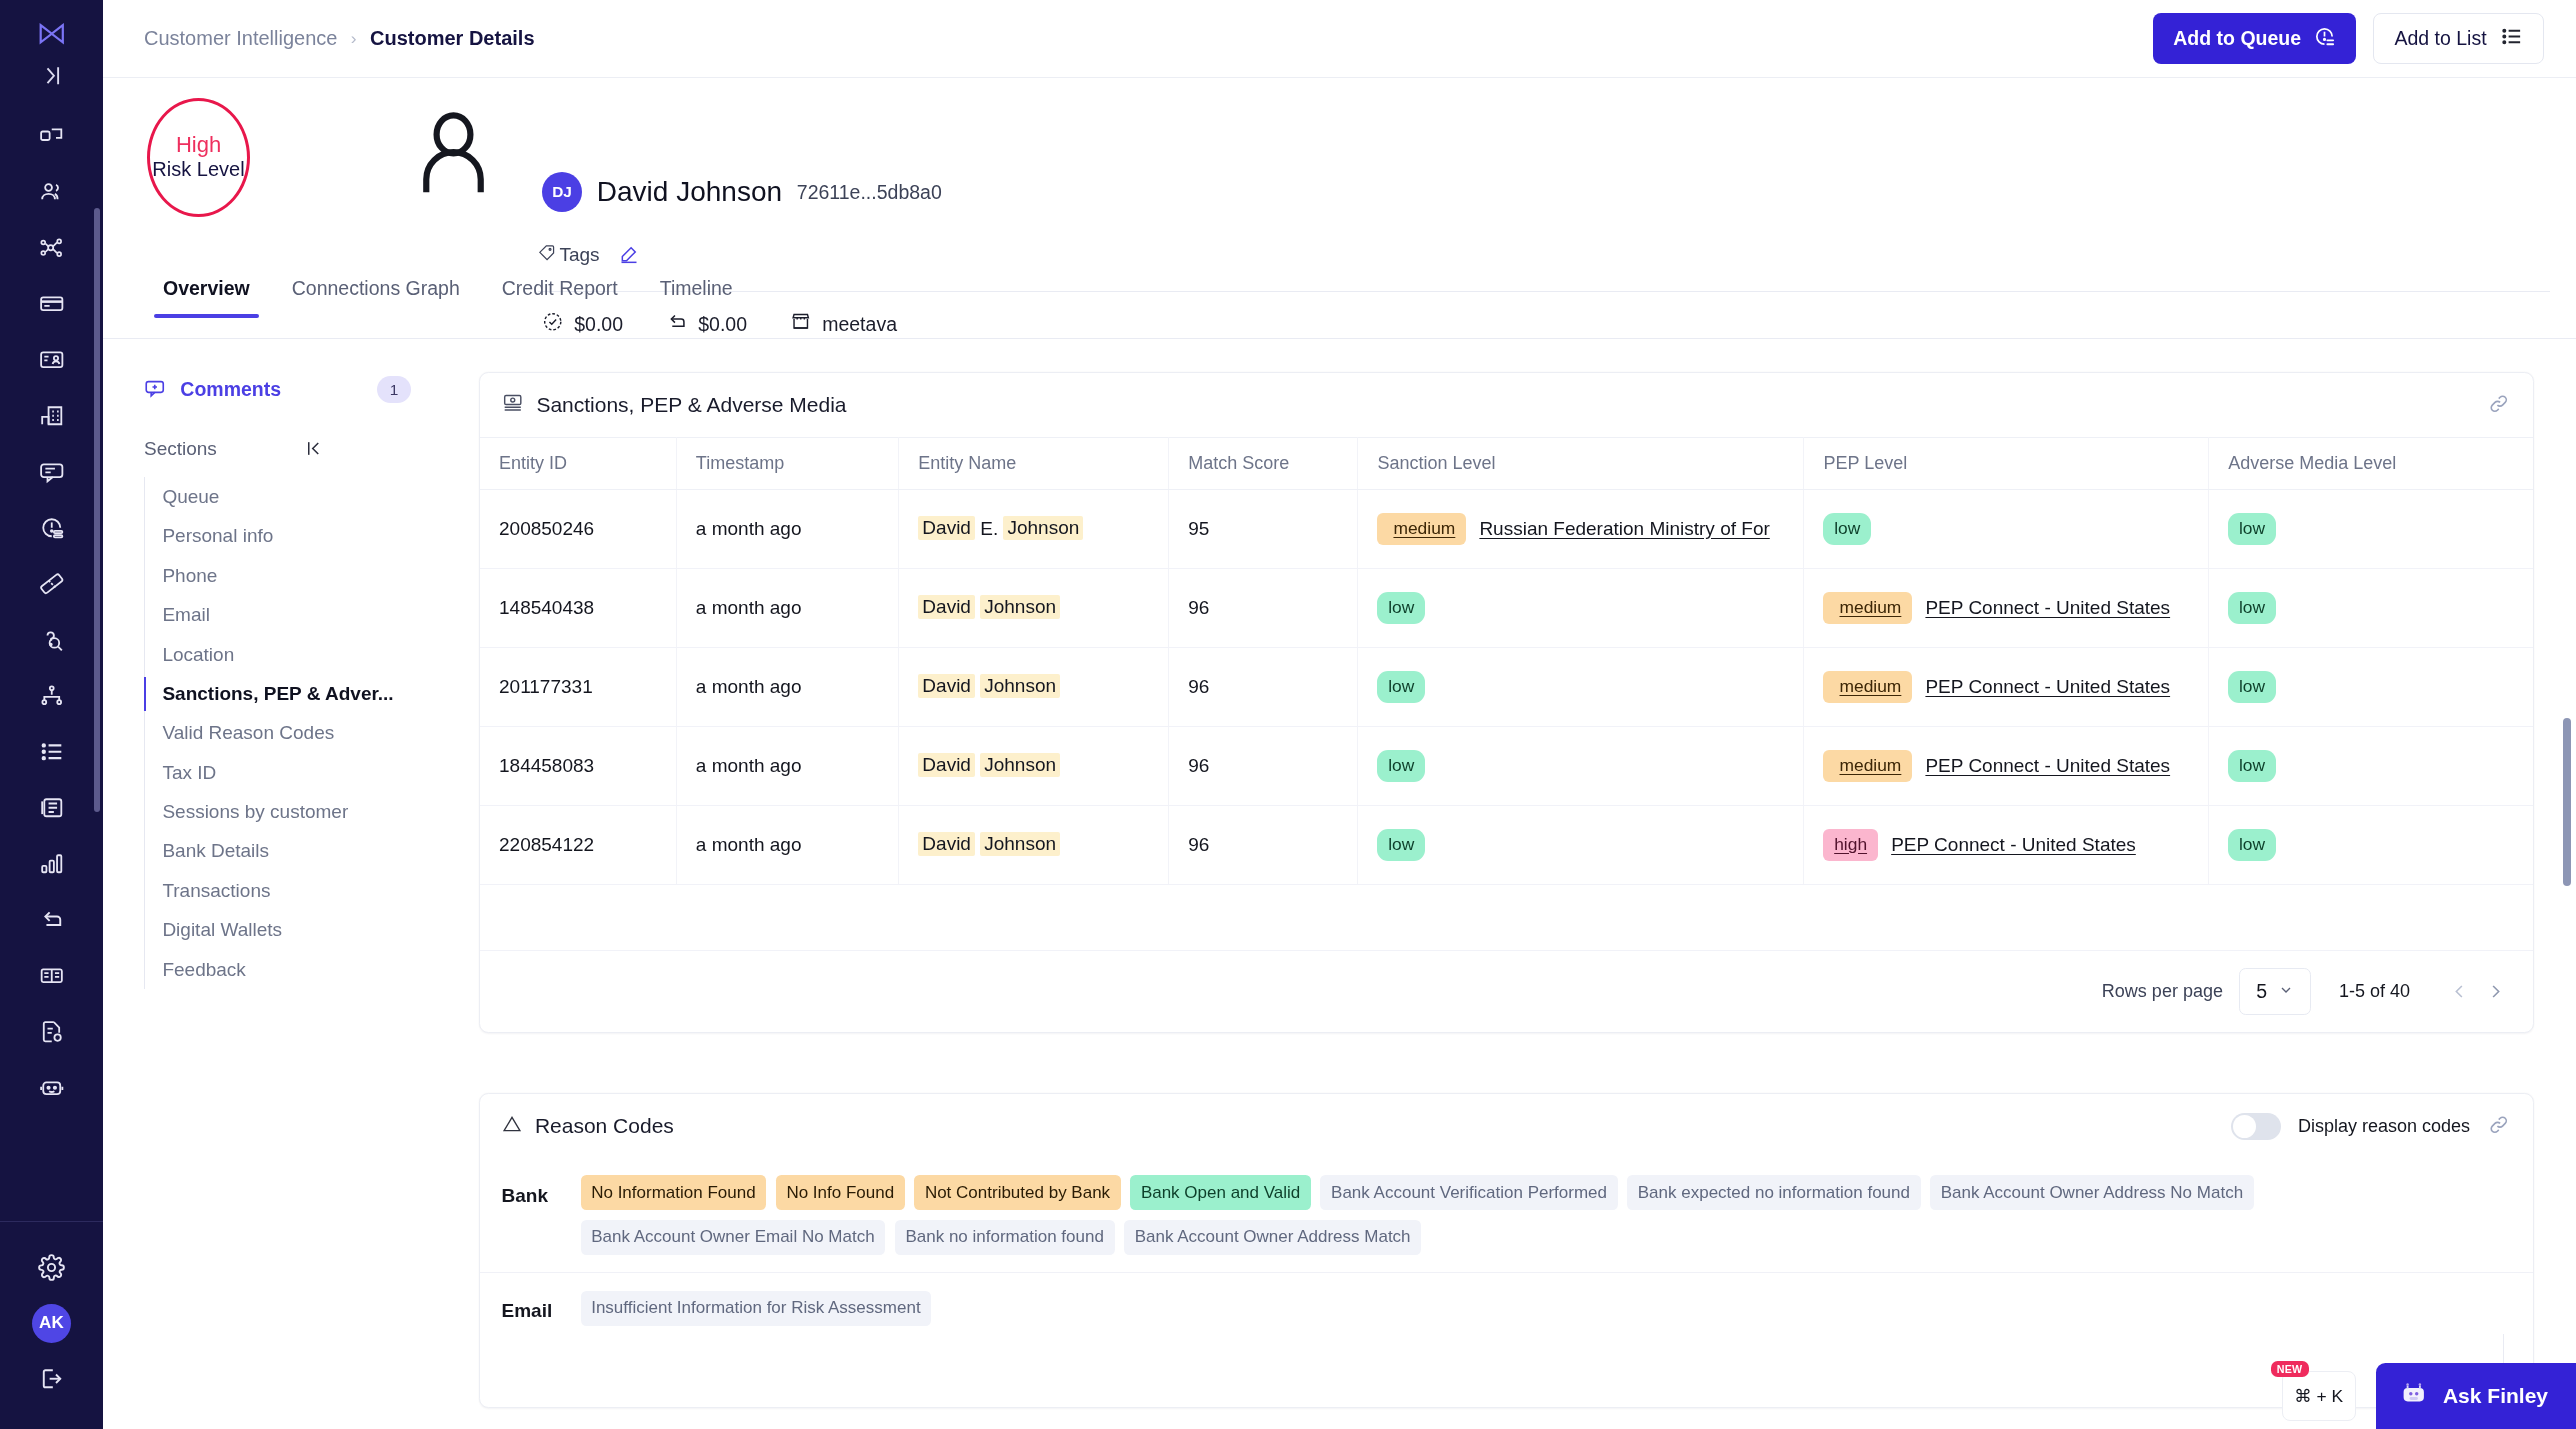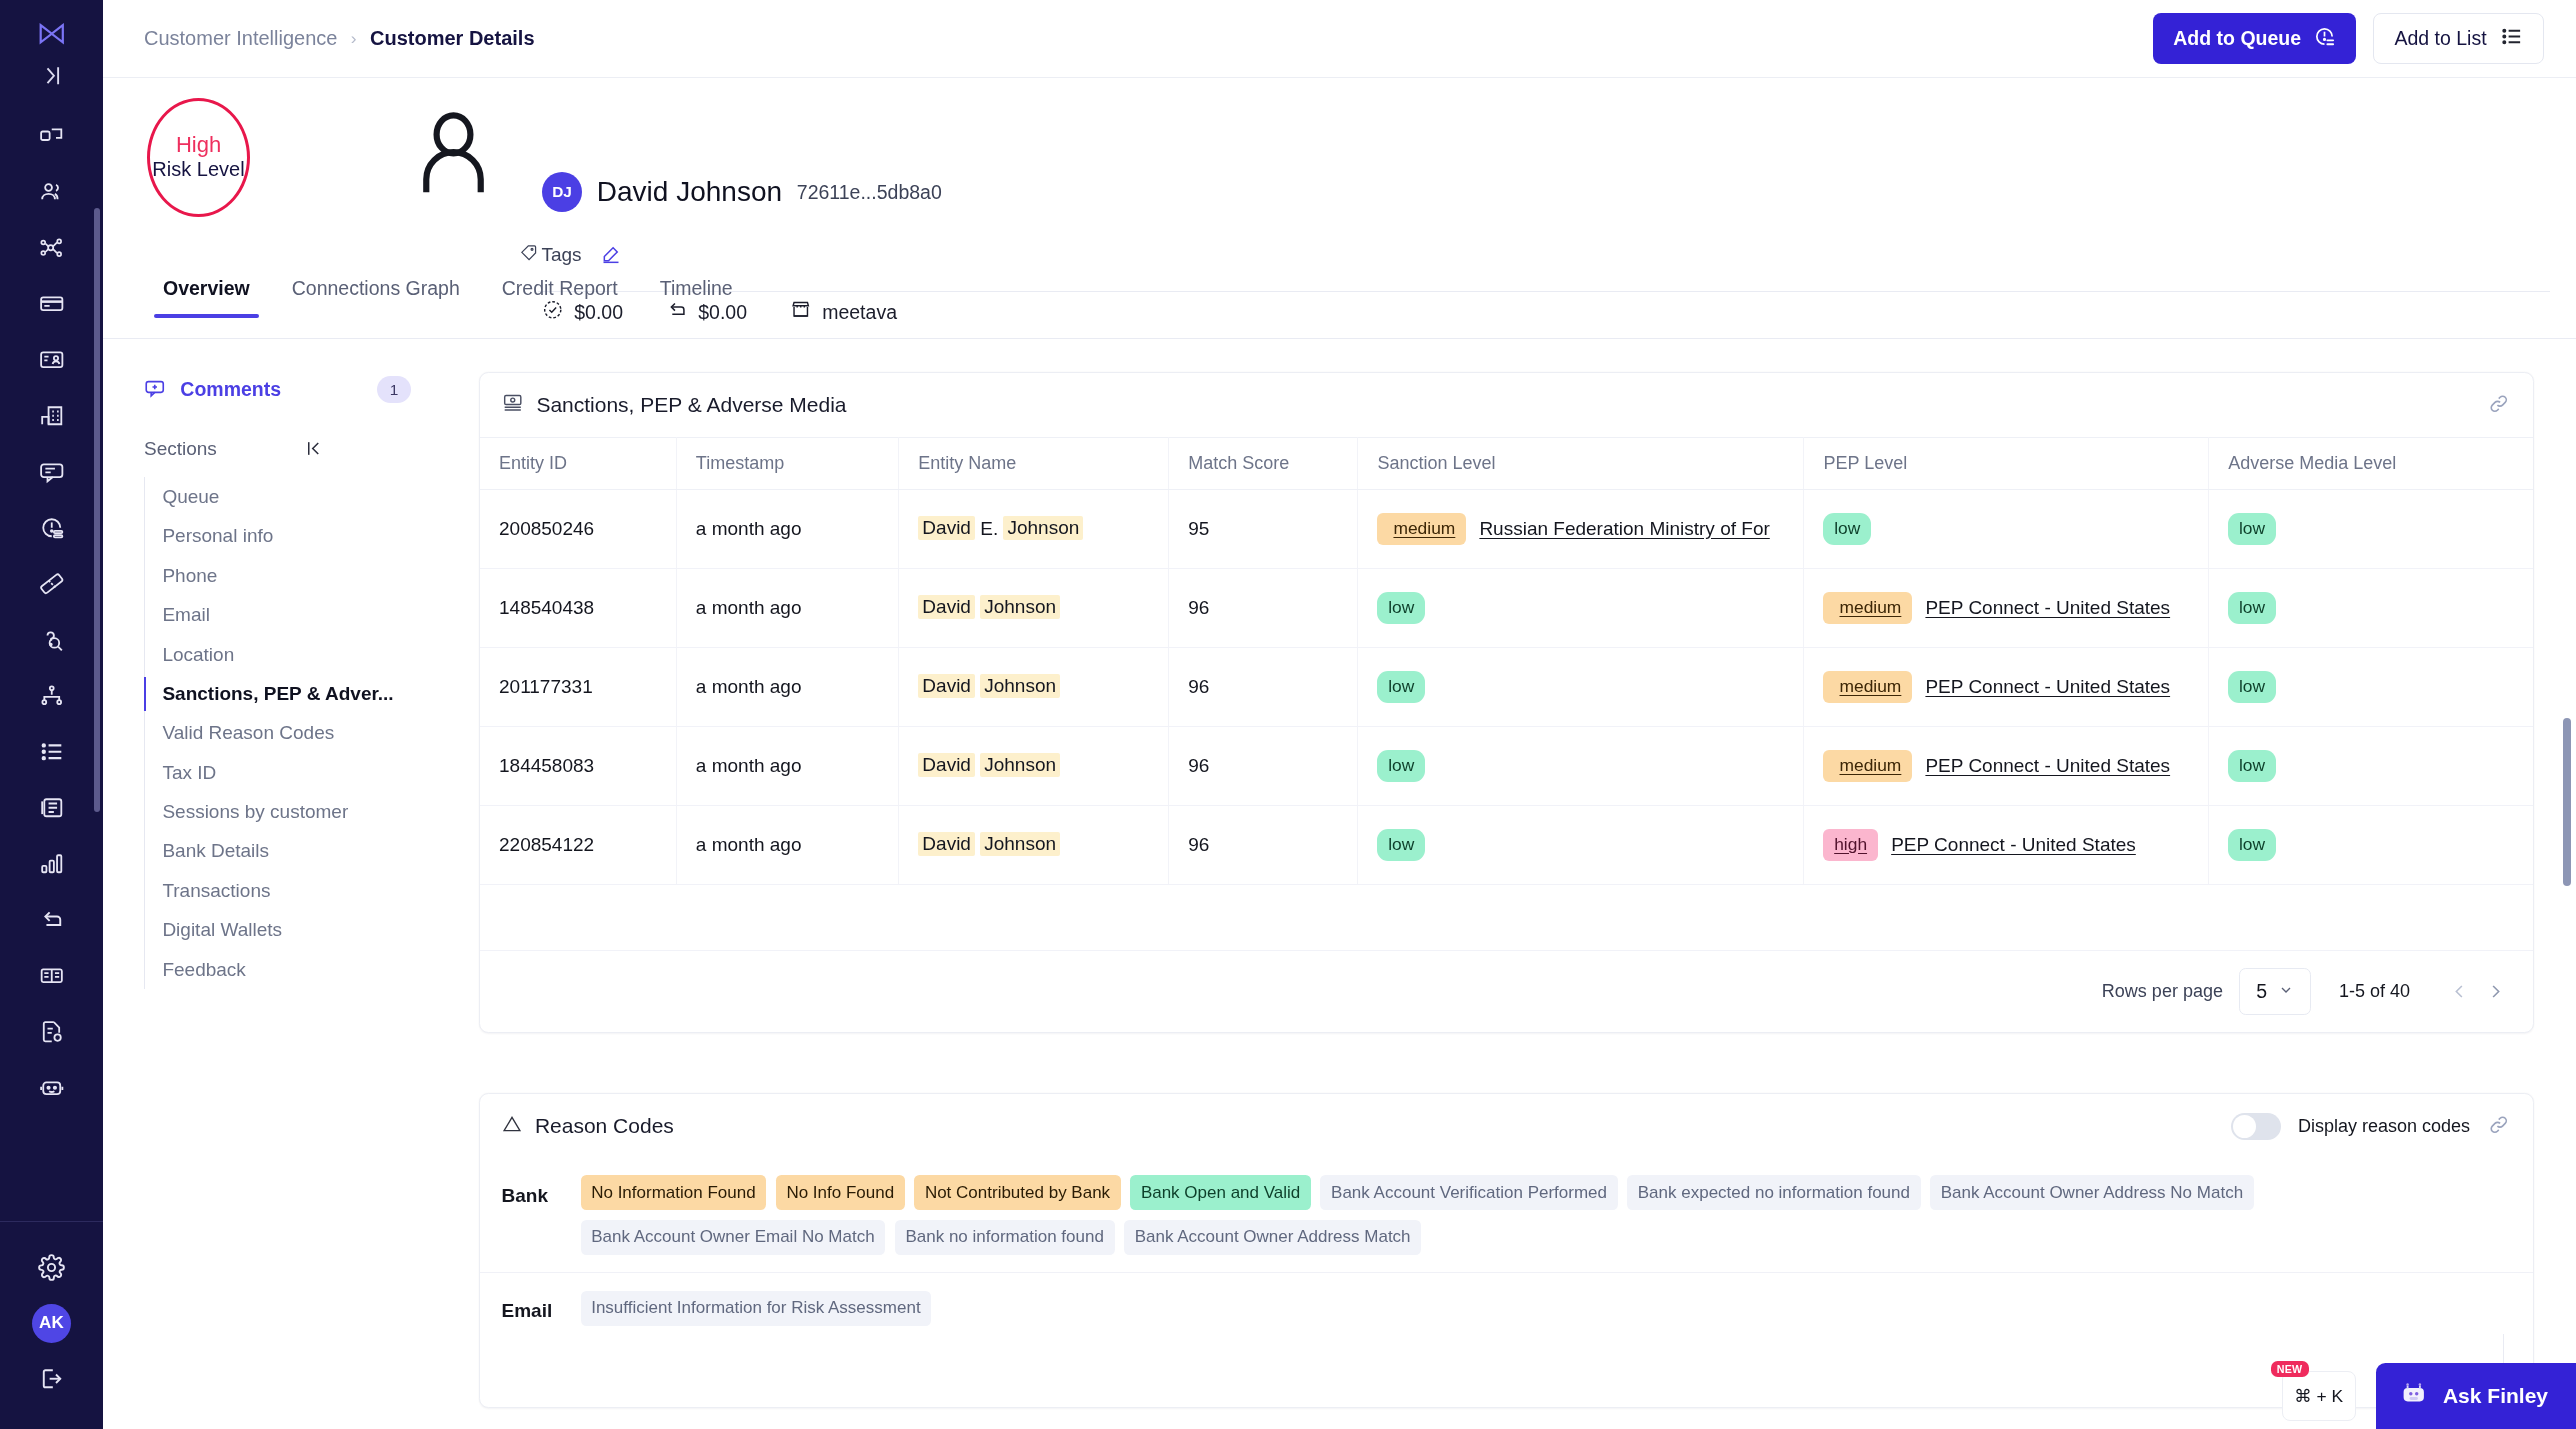--- a/index.html
+++ b/index.html
@@ -74,25 +74,25 @@
   .risk-ring .rv { font-size: 22px; color:#ee2f5e; line-height:1.1; }
   .risk-ring .rl { font-size: 20px; color:#151341; }
   .person-glyph { position:absolute; left: 301px; top: 25.5px; }
   .name-row { position:absolute; left: 439px; top: 94px; display:flex; align-items:center; gap:14.8px; }
   .dj-avatar {
     width:40px; height:40px; border-radius:50%; background:#4b3fe4; color:#fff;
     display:flex; align-items:center; justify-content:center; font-size:15.4px; font-weight:700;
   }
   .cust-name { font-size:28px; color:#0f1120; font-weight:400; }
   .cust-id { font-size:19.5px; color:#3c4257; }
-  .tags-row { position:absolute; left:417px; top:166px; display:flex; align-items:center; gap:19px; }
+  .tags-row { position:absolute; left:435px; top:166px; display:flex; align-items:center; gap:19px; }
   .tags-label { font-size:19px; color:#3c4257; display:flex; align-items:center; gap:4px; }
   .hdr-rule { position:absolute; left:435px; top:213px; width:2012px; height:0.7px; background:#e9ebf3; }
   .meta-row { position:absolute; left:439px; top:221px; display:flex; align-items:center; gap:0; }
-  .meta-item { display:flex; align-items:center; gap:10.7px; font-size:19.5px; color:#1b1d2b; margin-right:43px; }
+  .meta-item { display:flex; align-items:center; gap:10.7px; font-size:19.5px; color:#1b1d2b; margin-right:43px;margin-top:12px; }
 
   
   #tabs { position:absolute; left:103px; top:272px; width:2473px; height:47px; display:flex; align-items:flex-start; }
   #tabs .tab {
     font-size:19.5px; color:#5a6076; padding: 5.4px 0 17.4px 0; margin-right:42px; cursor:pointer;
     position:relative; white-space:nowrap;
   }
   #tabs .tab:first-child { margin-left:60px; }
   #tabs .tab.active { color:#0f1120; font-weight:700; }
   #tabs .tab.active::after {

